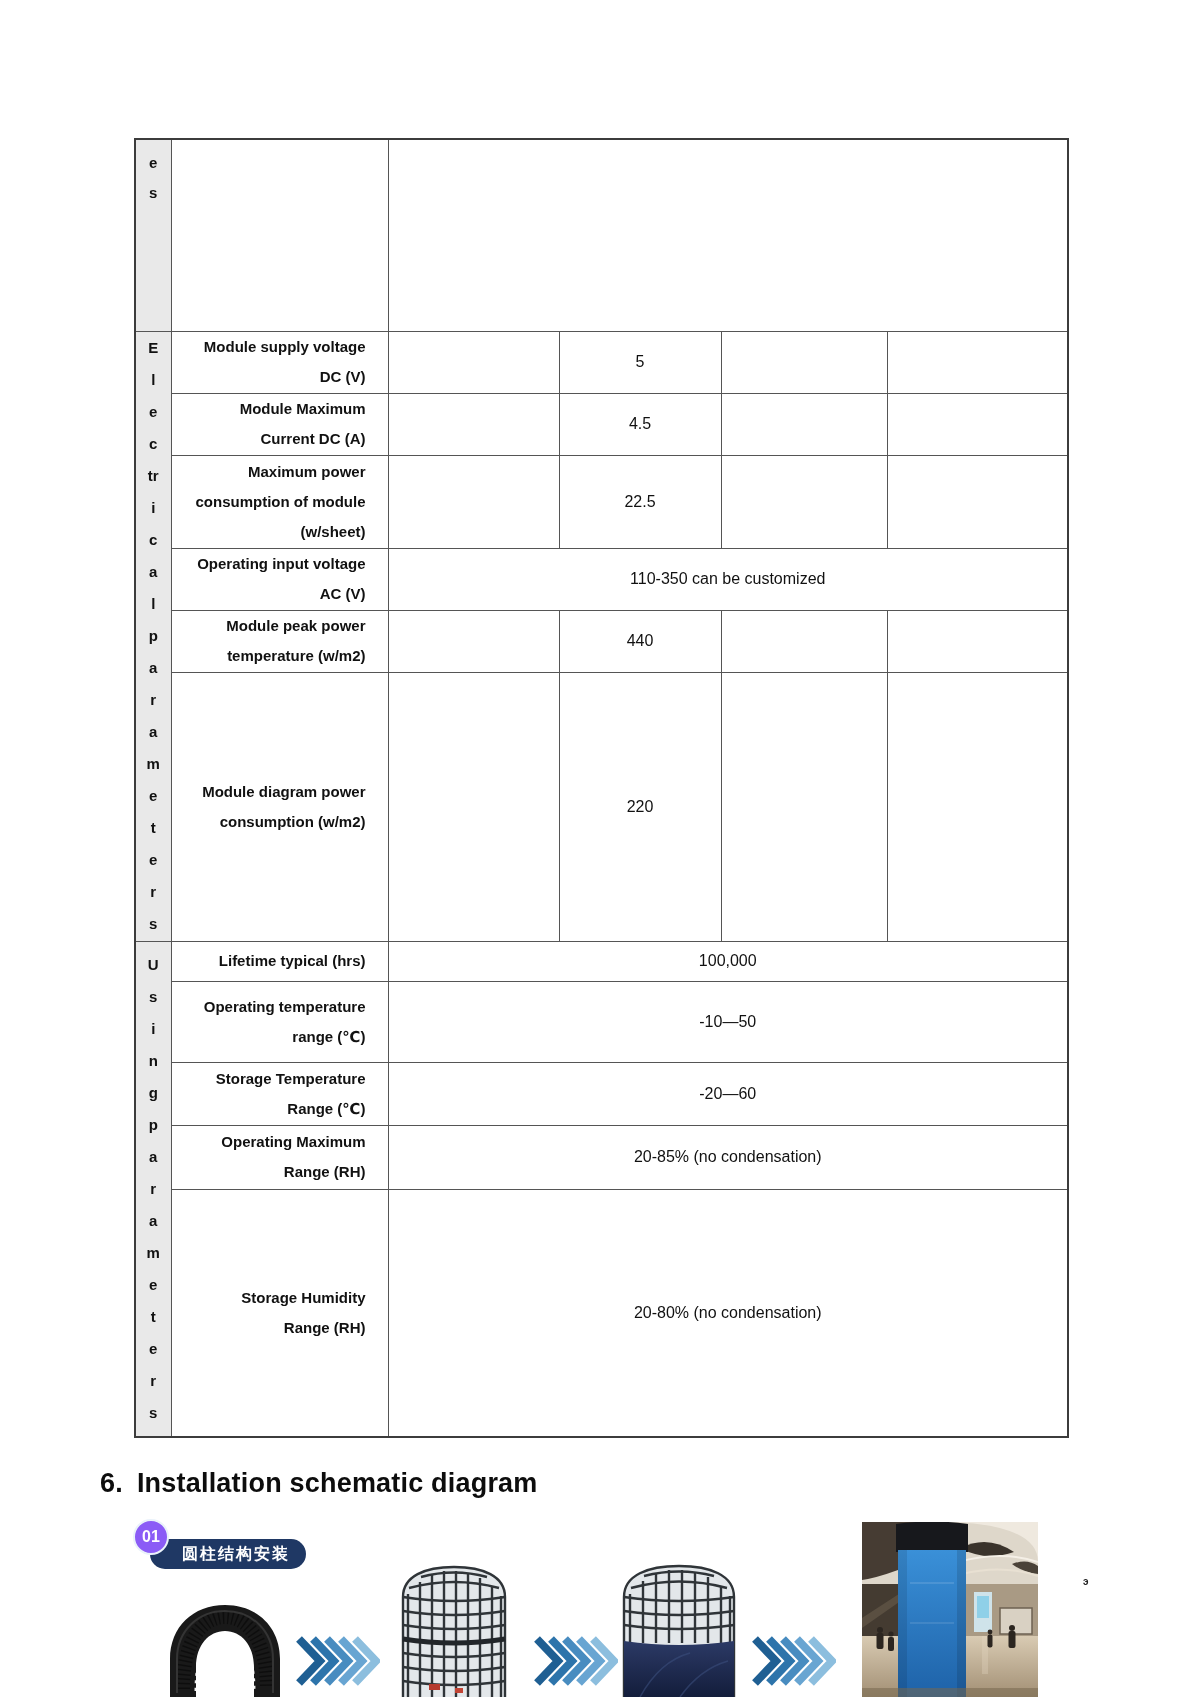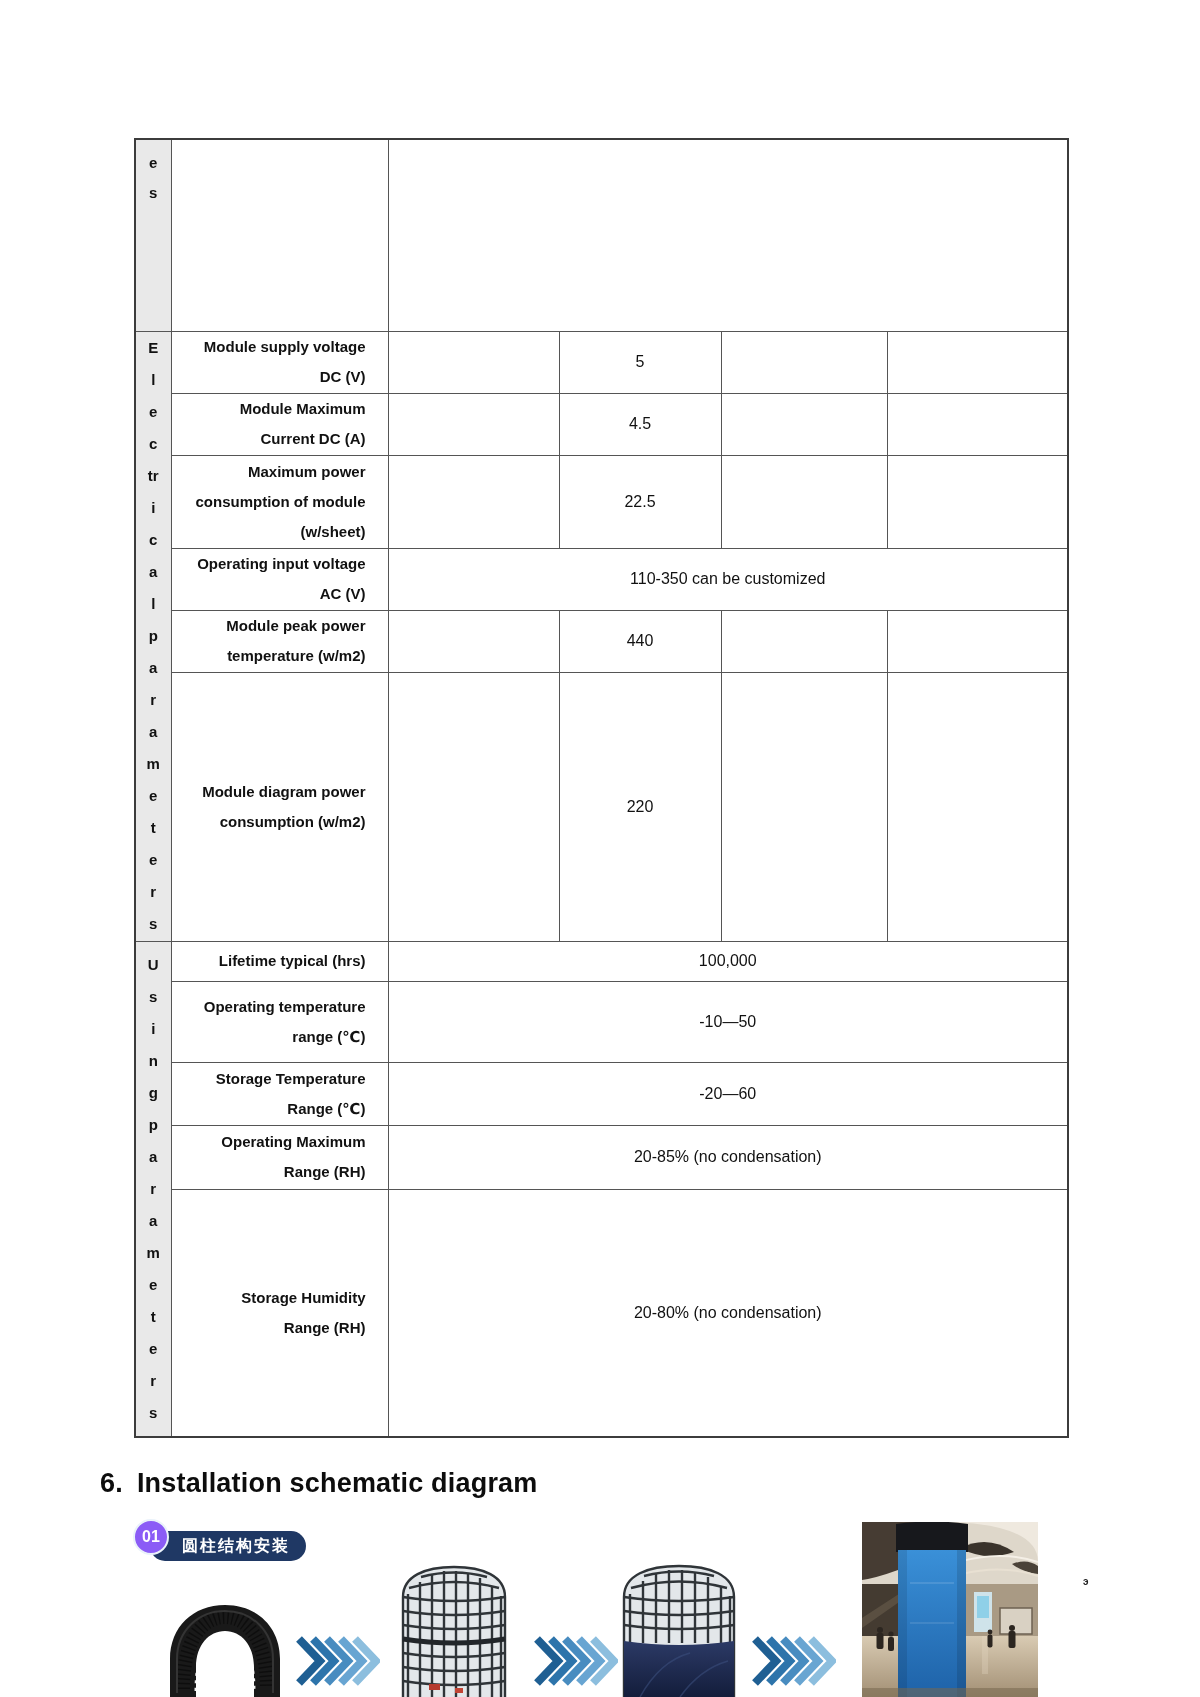--- a/index.html
+++ b/index.html
@@ -57,21 +57,21 @@
   .heading{
     position:absolute;left:100px;top:1468px;
     font-size:27px;font-weight:bold;color:#0d0d0d;
     letter-spacing:0.2px;
   }
   .heading .num{margin-right:14px;}
 
   
   .badge{position:absolute;left:133px;top:1519px;height:36px;}
   .badge .pill{
-    position:absolute;left:17px;top:12px;
+    position:absolute;left:17px;top:20px;
     height:30px;line-height:30px;
     padding:0 16px 0 32px;
     background:#1f3864;
     border-radius:15px;
     color:#ffffff;font-weight:bold;font-size:16px;
     letter-spacing:2px;
     white-space:nowrap;
   }
   .badge .circle{
     position:absolute;left:0;top:0;

